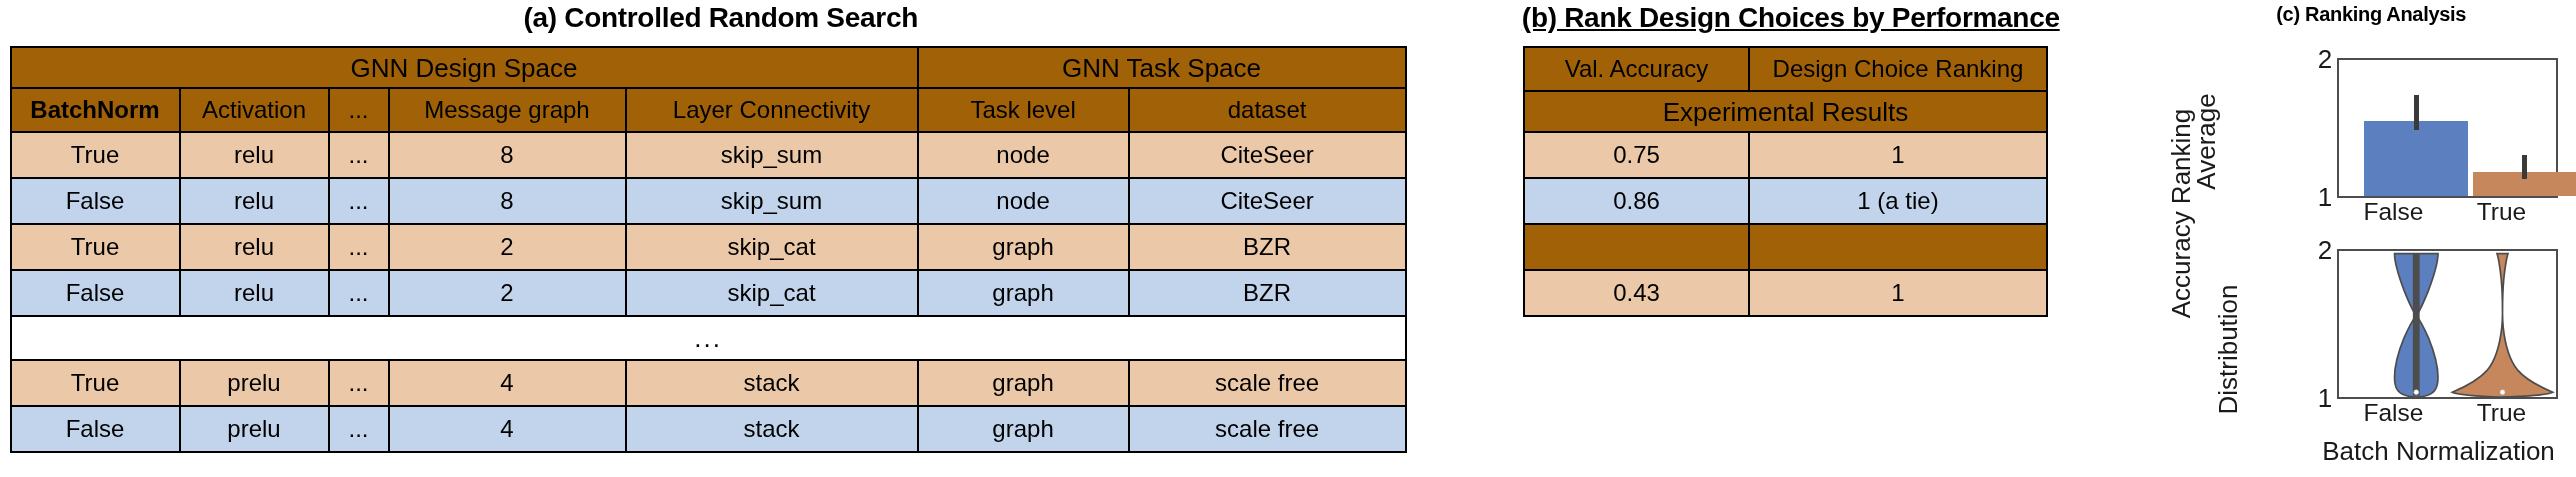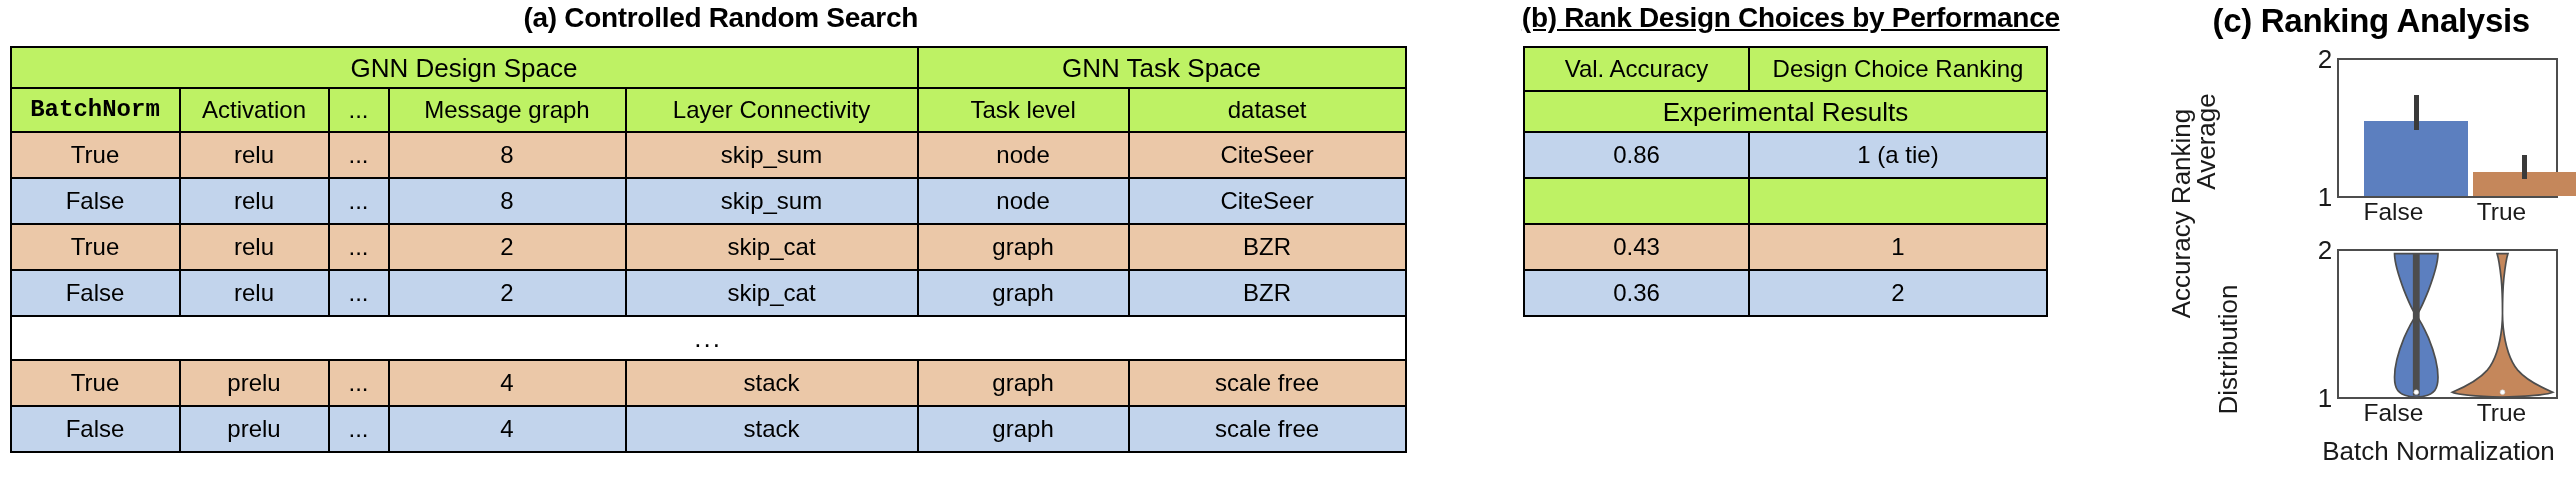--- a/index.html
+++ b/index.html
@@ -36,46 +36,46 @@
     font-weight: bold;
     font-size: 28px;
     text-align: center;
     letter-spacing: -0.3px;
     line-height: 1;
     padding-top: 4.1px;
     white-space: nowrap;
   }
   #panel-a .panel-title { padding-left: 20.4px; }
   #panel-b .panel-title { padding-left: 13.6px; }
-  #panel-c .panel-title { padding-left: 20.4px; font-size: 33px; }
+  #panel-c .panel-title { padding-left: 20.4px; font-size: 20px; }
 
   
   table.fig-table {
     border-collapse: collapse;
     table-layout: fixed;
     font-size: 24px;
-    background: #bef264;
+    background: #a16207;
   }
   table.fig-table td,
   table.fig-table th {
     border: 2px solid #000000;
     text-align: center;
     vertical-align: middle;
     font-weight: normal;
     padding: 0;
     line-height: 1;
     white-space: nowrap;
   }
   .group-head {
     font-weight: bold;
     font-size: 26px;
     height: 39px;
   }
   .col-head { height: 42px; }
-  .col-head.bold { font-weight: bold; font-family: Liberation Mono, monospace; }
+  .col-head.bold { font-weight: bold; }
   .data-row td { height: 44px; }
   .row-true  td { background: #ebc8a8; }
   .row-false td { background: #c2d4ec; }
   .bold-cell { font-weight: bold; }
   .ellipsis-row td {
     height: 42px;
     background: #ffffff;
     font-weight: bold;
     font-size: 26px;
     letter-spacing: 2px;
@@ -294,35 +294,35 @@
       <thead>
         <tr>
           <td class="col-head">Val. Accuracy</td>
           <td class="col-head">Design Choice Ranking</td>
         </tr>
         <tr>
           <td class="group-head" colspan="2">Experimental Results</td>
         </tr>
       </thead>
       <tbody>
+        <tr class="data-row row-true">
+          <td>0.75</td>
+          <td>1</td>
+        </tr>
         <tr class="data-row row-false">
           <td>0.86</td>
           <td>1 (a tie)</td>
         </tr>
         <tr class="data-row">
           <td></td>
           <td></td>
         </tr>
         <tr class="data-row row-true">
           <td>0.43</td>
           <td>1</td>
-        </tr>
-        <tr class="data-row row-false">
-          <td>0.36</td>
-          <td>2</td>
         </tr>
       </tbody>
     </table>
   </div>
 
   <div class="panel" id="panel-c">
     <div class="panel-title">(c) Ranking Analysis</div>
 
     <div class="axis-label-outer">Accuracy Ranking</div>
     <div class="axis-label-inner" id="axis-avg">Average</div>

